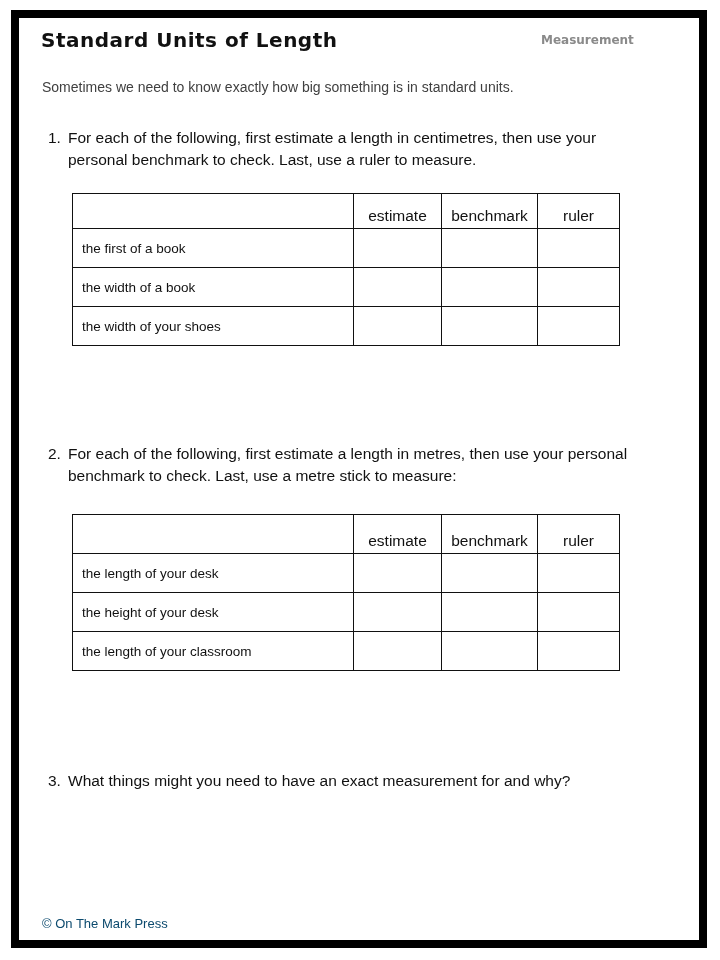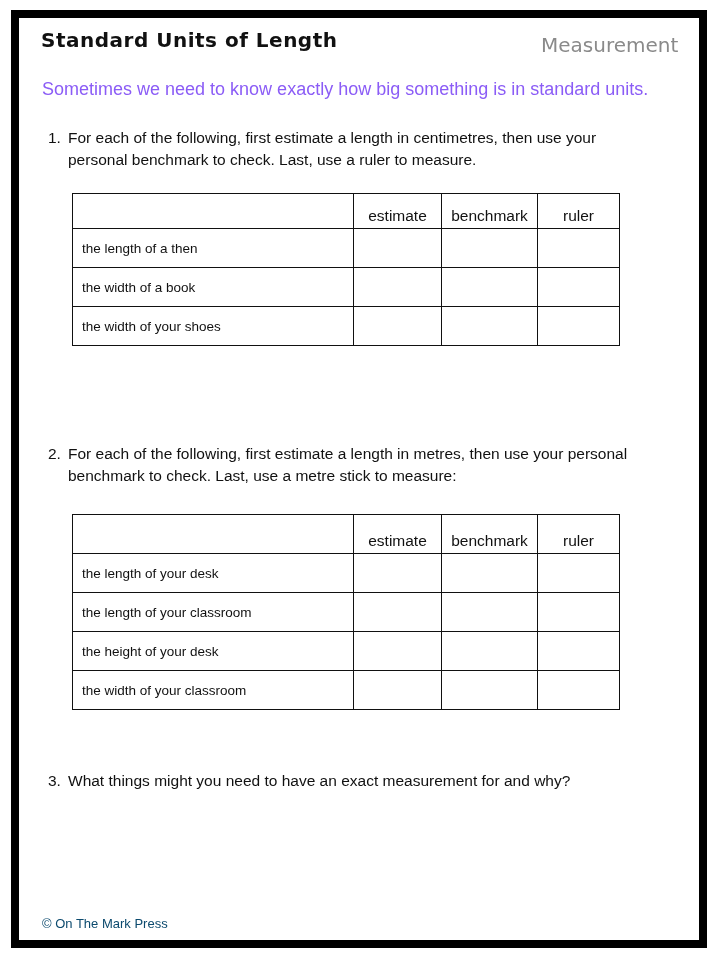--- a/index.html
+++ b/index.html
@@ -1,20 +1,20 @@
 <!DOCTYPE html>
 <html><head>
 <meta charset="utf-8">
 <style>
   html, body { margin: 0; padding: 0; background: #ffffff; }
   body { width: 720px; height: 960px; position: relative; overflow: hidden; font-family: "Liberation Sans", sans-serif; color: #111; }
   .frame { position: absolute; left: 11px; top: 10px; width: 680px; height: 922px; border: 8px solid #000; background: #fff; }
   .title { position: absolute; left: 41px; top: 28px; font-family: "DejaVu Sans", sans-serif; font-weight: bold; font-size: 20px; letter-spacing: 0.5px; color: #111; }
-  .topic { position: absolute; left: 541px; top: 33px; font-family: "DejaVu Sans", sans-serif; font-weight: normal; font-size: 20px; color: #8a8a8a; }
-  .intro { position: absolute; left: 42px; top: 79px; font-size: 18px; color: #8b5cf6; }
+  .topic { position: absolute; left: 541px; top: 33px; font-family: "DejaVu Sans", sans-serif; font-weight: bold; font-size: 12px; color: #8a8a8a; }
+  .intro { position: absolute; left: 42px; top: 79px; font-size: 14px; color: #404040; }
   .q { position: absolute; left: 48px; font-size: 15.5px; line-height: 22px; color: #111; }
   .q .num { position: absolute; left: 0; top: 0; }
   .q .txt { display: block; margin-left: 20px; width: 560px; }
   table.grid { position: absolute; left: 72px; border-collapse: collapse; font-size: 13.5px; }
   table.grid td { border: 1.5px solid #111; padding: 0 0 0 9px; height: 38px; vertical-align: middle; }
   table.grid tr.hdr td { height: 31px; font-size: 15.5px; text-align: center; padding: 0; vertical-align: bottom; padding-bottom: 3px; }
   table.grid tr.last td { height: 27px; }
   table.grid td.lbl { width: 271px; }
   table.grid td.c1 { width: 87px; padding: 0; }
   table.grid td.c2 { width: 95px; padding: 0; }
@@ -37,21 +37,21 @@
 
 <table class="grid" style="top:193px;">
   <tbody>
       <tr class="hdr">
     <td class="lbl"></td>
     <td class="c1">estimate</td>
     <td class="c2">benchmark</td>
     <td class="c3">ruler</td>
   </tr>
   <tr>
-    <td class="lbl">the length of a then</td>
+    <td class="lbl">the first of a book</td>
     <td class="c1"></td>
     <td class="c2"></td>
     <td class="c3"></td>
   </tr>
   <tr>
     <td class="lbl">the width of a book</td>
     <td class="c1"></td>
     <td class="c2"></td>
     <td class="c3"></td>
   </tr>
@@ -77,33 +77,27 @@
     <td class="c2">benchmark</td>
     <td class="c3">ruler</td>
   </tr>
   <tr>
     <td class="lbl">the length of your desk</td>
     <td class="c1"></td>
     <td class="c2"></td>
     <td class="c3"></td>
   </tr>
   <tr>
-    <td class="lbl">the length of your classroom</td>
-    <td class="c1"></td>
-    <td class="c2"></td>
-    <td class="c3"></td>
-  </tr>
-  <tr>
     <td class="lbl">the height of your desk</td>
     <td class="c1"></td>
     <td class="c2"></td>
     <td class="c3"></td>
   </tr>
   <tr>
-    <td class="lbl">the width of your classroom</td>
+    <td class="lbl">the length of your classroom</td>
     <td class="c1"></td>
     <td class="c2"></td>
     <td class="c3"></td>
   </tr>
 </tbody>
   </table>
 
 <div class="q" style="top:770px;">
   <span class="num">3.</span>
   <span class="txt">What things might you need to have an exact measurement for and why?</span>

